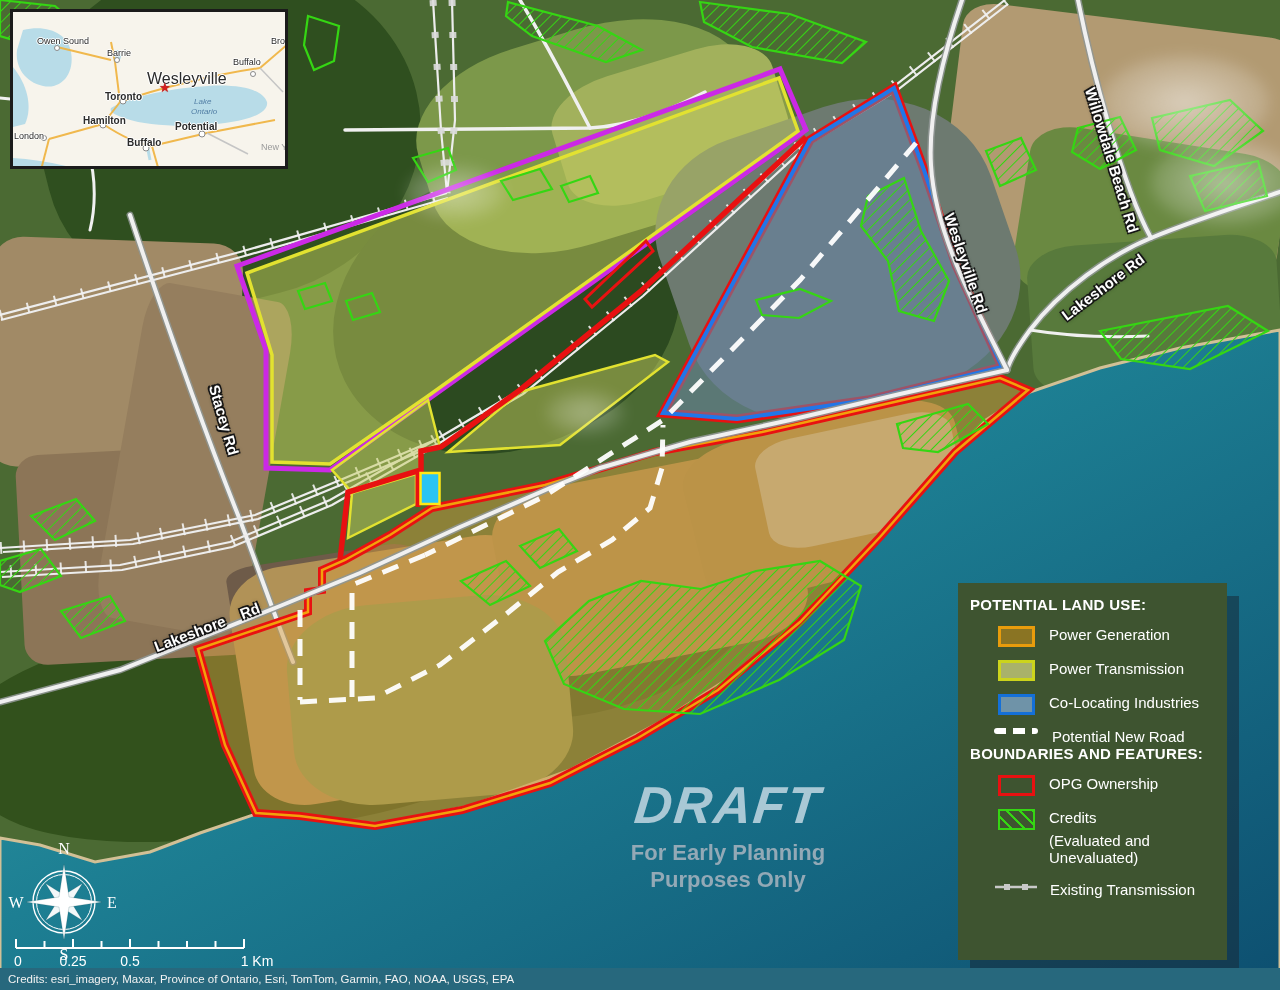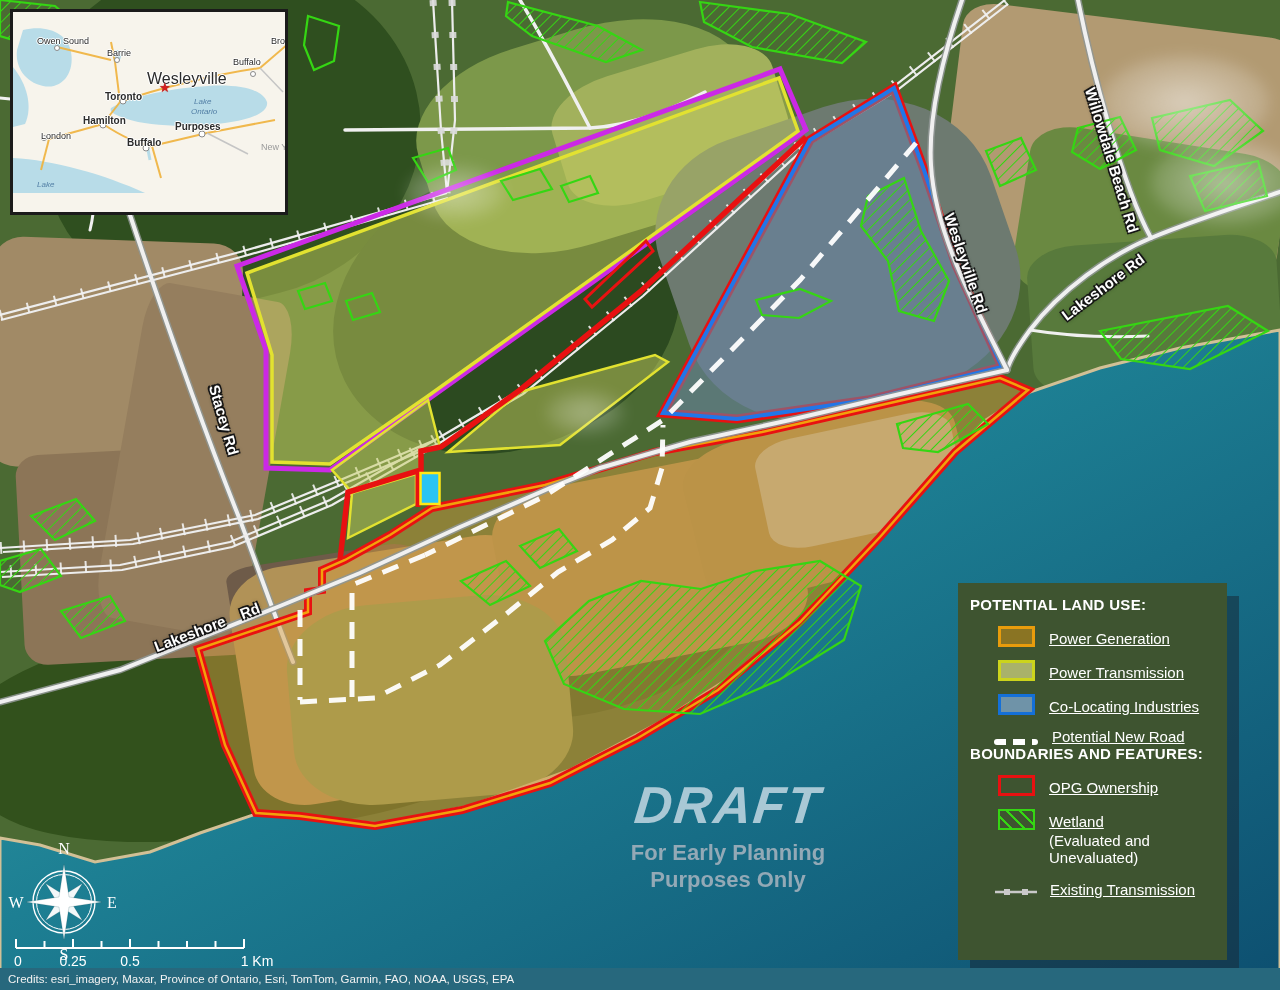--- a/index.html
+++ b/index.html
@@ -6,40 +6,40 @@
   *{box-sizing:border-box;}
   .stage{position:relative;width:1280px;height:990px;overflow:hidden;background:#4b6a33;
          font-family:"Liberation Sans",sans-serif;}
   .stage i{display:block;position:absolute;}
   .terr{position:absolute;inset:0;}
   .svgmap{position:absolute;left:0;top:0;z-index:5;}
   .cloud{position:absolute;border-radius:50%;background:radial-gradient(ellipse at center,rgba(255,255,255,.95) 0%,rgba(255,255,255,.35) 60%,rgba(255,255,255,0) 100%);filter:blur(7px);z-index:6;}
   .roadlabel{position:absolute;z-index:8;color:#fff;font-weight:bold;font-size:15px;white-space:nowrap;
     text-shadow:-1.5px -1.5px 0 #151515,1.5px -1.5px 0 #151515,-1.5px 1.5px 0 #151515,1.5px 1.5px 0 #151515,0 0 4px rgba(0,0,0,.7);}
   
-  .inset{position:absolute;left:10px;top:9px;width:278px;height:206px;background:#f7f4ec;
+  .inset{position:absolute;left:10px;top:9px;width:278px;height:160px;background:#f7f4ec;
          border:3px solid #1b1b1b;z-index:20;overflow:hidden;}
   .inset .clabel{position:absolute;color:#2b2b2b;white-space:nowrap;
       text-shadow:1px 0 0 #fff,-1px 0 0 #fff,0 1px 0 #fff,0 -1px 0 #fff;}
   .c-big{font-size:10px;font-weight:bold;}
   .c-sm{font-size:9px;}
   .c-wes{font-size:16px;}
   .wlabel{position:absolute;color:#527fa5;font-style:italic;font-size:8px;white-space:nowrap;}
   .rlabel{position:absolute;color:#9a9a9a;font-size:9px;white-space:nowrap;}
   .star{position:absolute;color:#d42020;font-size:13px;line-height:13px;text-shadow:0 0 1px #801010;}
   
   .draft{position:absolute;left:608px;top:778px;width:240px;text-align:center;z-index:9;}
   .draft .t{font-size:52px;font-weight:bold;font-style:italic;letter-spacing:2px;color:#a9c8d5;
             transform:skewX(-6deg);line-height:1.05;}
   .draft .s{font-size:22px;font-weight:bold;color:#93a9b6;line-height:1.25;margin-top:6px;}
   
   .legend{position:absolute;left:958px;top:583px;width:269px;height:377px;background:#3e5430;
           box-shadow:12px 13px 0 rgba(24,42,56,.55);z-index:25;padding:13px 10px 16px 12px;color:#fff;}
   .legend h3{margin:0;font-size:15px;letter-spacing:.3px;color:#fff;font-weight:bold;}
-  .lrow{display:flex;align-items:flex-end;margin:13px 0 0 28px;text-decoration:underline;}
+  .lrow{display:flex;align-items:flex-start;margin:13px 0 0 28px;}
   .lrow .lab{font-size:15px;margin-left:14px;}
   .sw{width:37px;height:21px;flex:0 0 auto;}
   .sw-gen{border:3px solid #e89c0c;background:#8a7423;}
   .sw-trans{border:3px solid #ccd41c;background:#a9b26a;}
   .sw-colo{border:3px solid #1470d8;background:#6f93a8;}
   .sw-dashwrap{width:44px;height:6px;flex:0 0 auto;background:repeating-linear-gradient(90deg,#fff 0 12px,rgba(0,0,0,0) 12px 19px);border-radius:3px;}
   .sw-opg{border:3px solid #e81111;background:transparent;}
   .sw-hydro{border:3px solid #cb29e6;background:transparent;}
   .sw-lease{background:#29c5f6;}
   .sw-wet{border:2.5px solid #35d613;background:
@@ -255,23 +255,23 @@
       </g>
     </svg>
     <span class="clabel c-sm" style="left:24px;top:24px;">Owen Sound</span>
     <span class="clabel c-sm" style="left:94px;top:36px;">Barrie</span>
     <span class="clabel c-sm" style="left:220px;top:45px;">Buffalo</span>
     <span class="clabel c-sm" style="left:258px;top:24px;">Brockville</span>
     <span class="clabel c-wes" style="left:134px;top:58px;">Wesleyville</span>
     <span class="star" style="left:146px;top:69px;">★</span>
     <span class="clabel c-big" style="left:92px;top:79px;">Toronto</span>
     <span class="clabel c-big" style="left:70px;top:103px;">Hamilton</span>
-    <span class="clabel c-sm" style="left:28px;top:119px;">London</span>
+    <span class="clabel c-sm" style="left:1px;top:119px;">London</span>
     <span class="clabel c-big" style="left:114px;top:125px;">Buffalo</span>
-    <span class="clabel c-big" style="left:162px;top:109px;">Purposes</span>
+    <span class="clabel c-big" style="left:162px;top:109px;">Potential</span>
     <span class="wlabel" style="left:181px;top:85px;">Lake</span>
     <span class="wlabel" style="left:178px;top:95px;">Ontario</span>
     <span class="wlabel" style="left:24px;top:168px;">Lake</span>
     <span class="rlabel" style="left:248px;top:130px;">New Y</span>
   </div>
 
   <div class="draft">
     <div class="t">DRAFT</div>
     <div class="s">
       <div>For Early Planning</div>
@@ -297,21 +297,21 @@
       <span class="sw-dashwrap"></span>
       <span class="lab" style="">Potential New Road</span>
     </div>
     <h3 class="b2">BOUNDARIES AND FEATURES:</h3>
     <div class="lrow">
       <span class="sw sw-opg"></span>
       <span class="lab">OPG Ownership</span>
     </div>
     <div class="lrow">
       <span class="sw sw-wet"></span>
-      <span class="lab">Wetland</span>
+      <span class="lab">Credits</span>
     </div>
     <div class="wet2">(Evaluated and Unevaluated)</div>
     <div class="lrow" style="margin-top:15px;margin-left:24px;">
       <svg width="44" height="12" viewBox="0 0 44 12">
         <line x1="1" y1="6" x2="43" y2="6" stroke="#c9c9c9" stroke-width="2.5"></line>
         <rect x="10" y="3" width="6" height="6" fill="#c9c9c9"></rect>
         <rect x="28" y="3" width="6" height="6" fill="#c9c9c9"></rect>
       </svg>
       <span class="lab" style="margin-left:12px;">Existing Transmission</span>
     </div>

